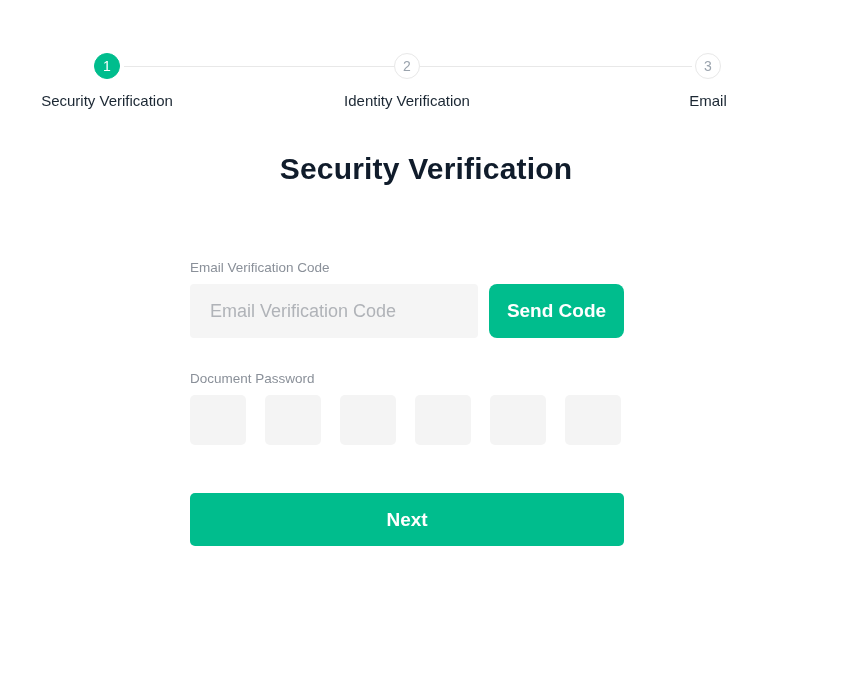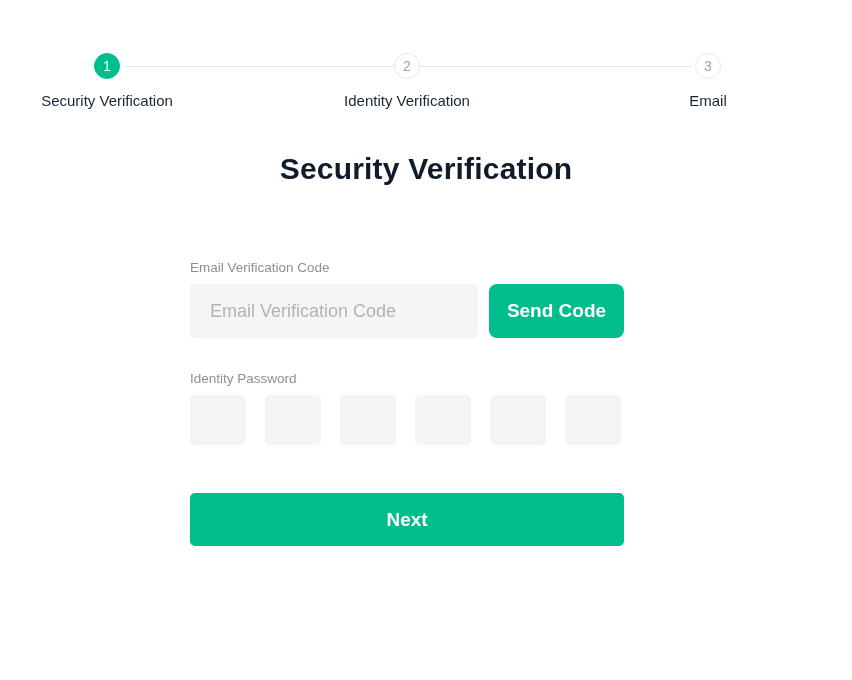--- a/index.html
+++ b/index.html
@@ -218,21 +218,21 @@
 
   <div class="form">
 
 
     <div class="field-label">Email Verification Code</div>
     <div class="code-row">
       <input class="code-input" type="text" placeholder="Email Verification Code" style="">
       <button class="send-code-btn">Send Code</button>
     </div>
 
-    <div class="field-label">Identity Password</div>
+    <div class="field-label">Document Password</div>
     <div class="pin-row">
       <input class="pin-box" type="password" maxlength="1" style="">
       <input class="pin-box" type="password" maxlength="1" style="">
       <input class="pin-box" type="password" maxlength="1" style="">
       <input class="pin-box" type="password" maxlength="1" style="">
       <input class="pin-box" type="password" maxlength="1" style="">
       <input class="pin-box" type="password" maxlength="1" style="">
     </div>
 
     <button class="next-btn">Next</button>

